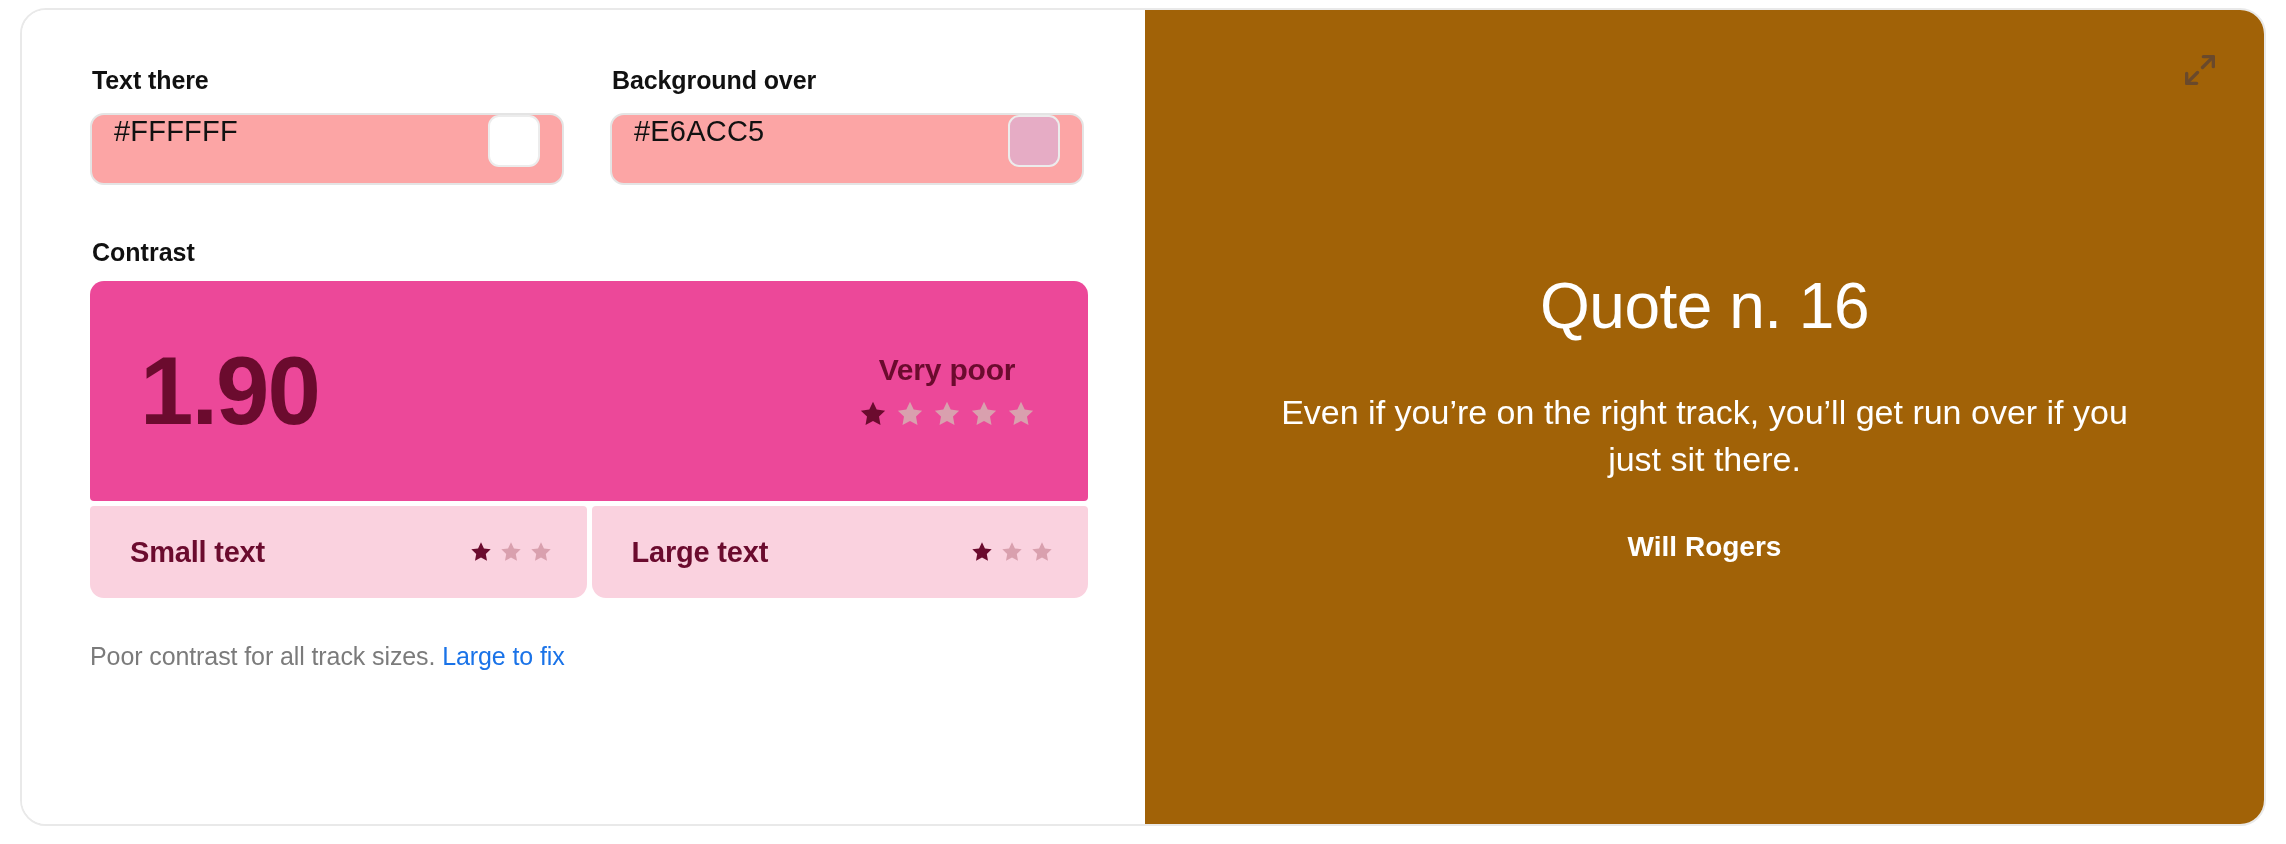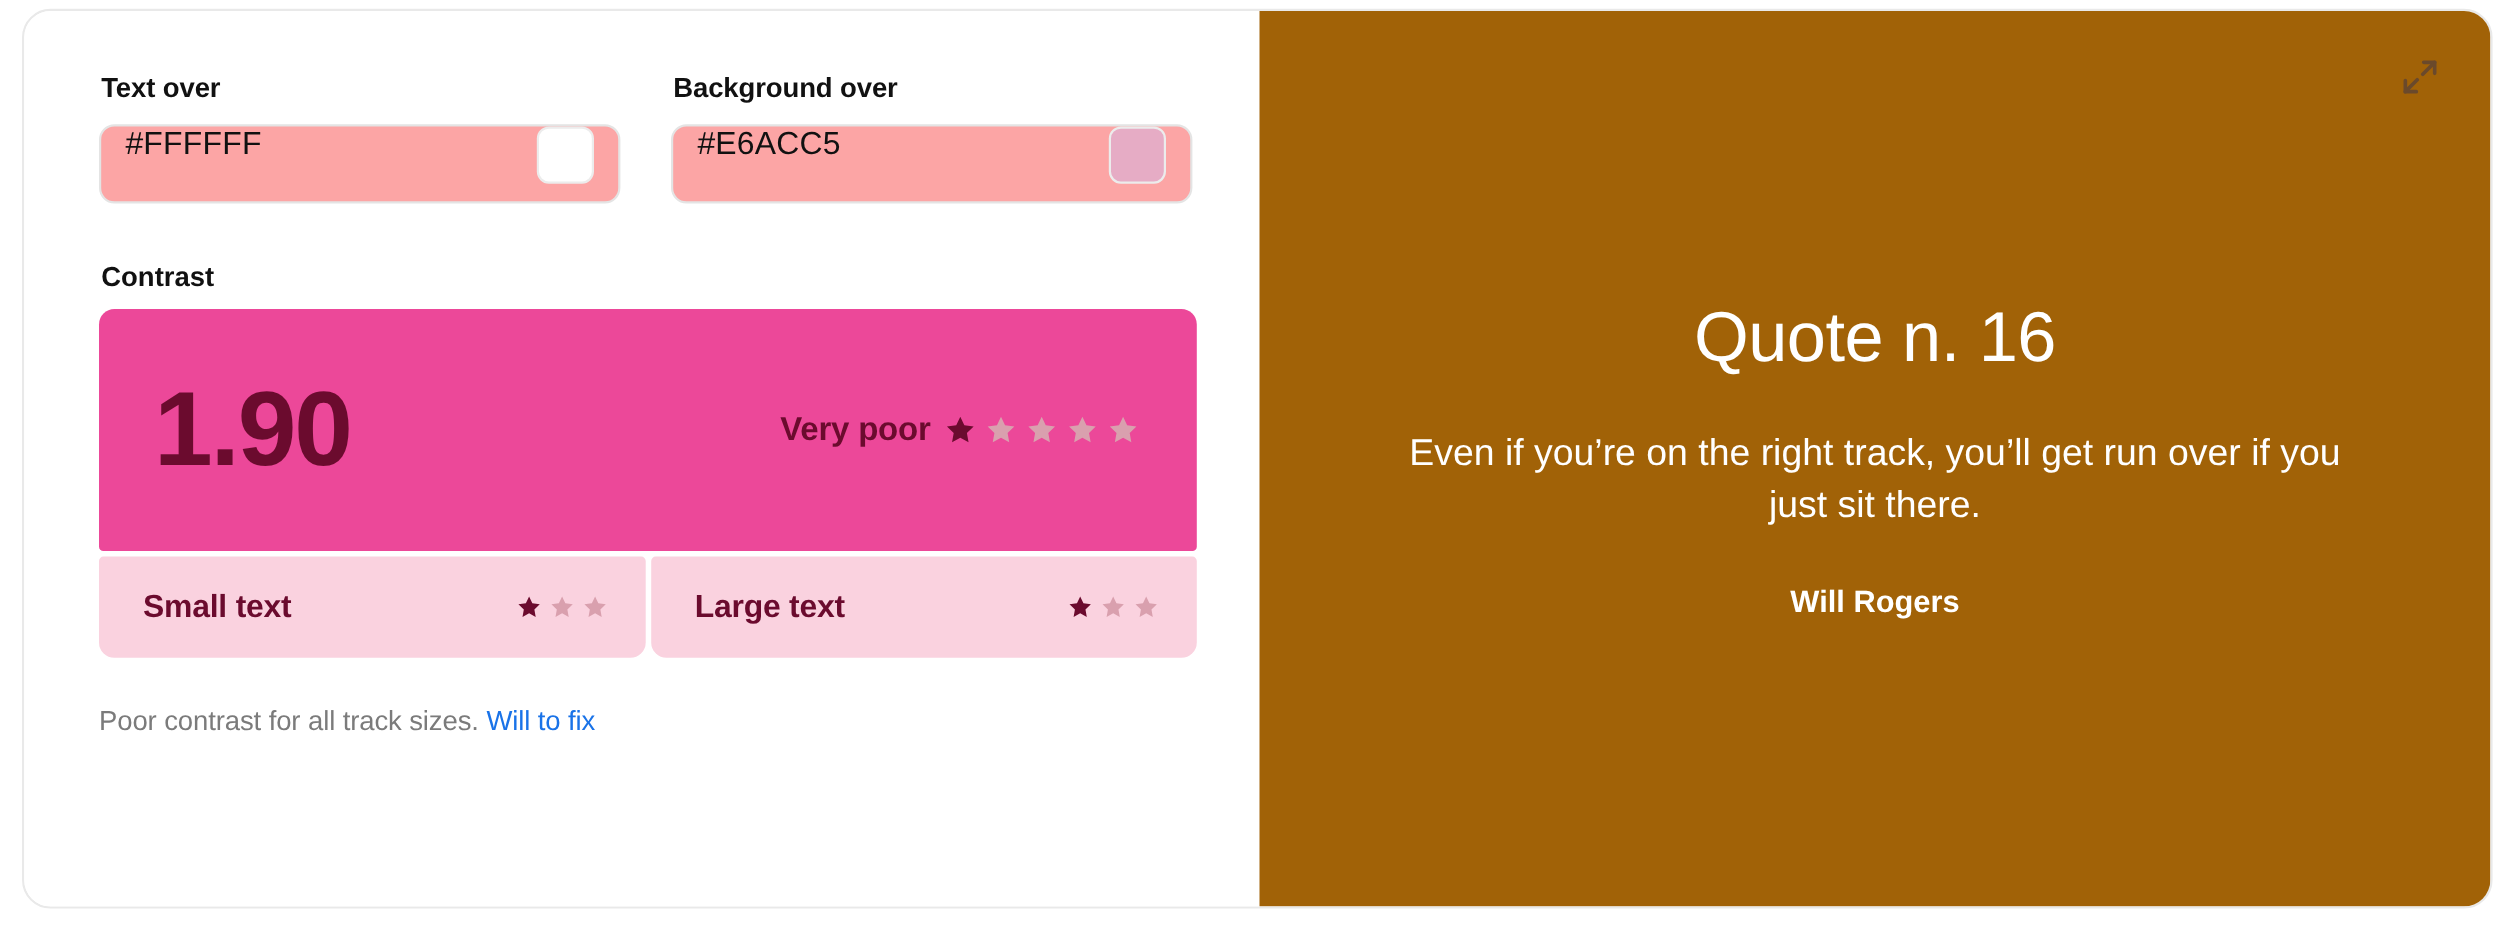--- a/index.html
+++ b/index.html
@@ -99,21 +99,21 @@
     box-sizing: border-box;
   }
   .score-value {
     font-size: 96px;
     font-weight: 700;
     line-height: 1;
     letter-spacing: -2px;
   }
   .score-right {
     display: flex;
-    flex-direction: row;
+    flex-direction: column;
     align-items: center;
     gap: 12px;
     padding-right: 8px;
   }
   .score-rating {
     font-size: 30px;
     font-weight: 700;
     letter-spacing: -0.2px;
   }
   .stars {
@@ -205,21 +205,21 @@
 <body>
 
 <div id="stage">
   <div class="card">
 
     <div class="left-pane">
 
       <div class="fields-row">
 
         <div class="field-group">
-          <div class="field-label">Text over</div>
+          <div class="field-label">Text there</div>
           <div class="color-input">
             <span class="color-input-value">#FFFFFF</span>
             <span class="swatch" id="sw-text" style="background: rgb(255, 255, 255);"></span>
           </div>
         </div>
 
         <div class="field-group">
           <div class="field-label">Background over</div>
           <div class="color-input">
             <span class="color-input-value">#E6ACC5</span>
@@ -307,21 +307,21 @@
                   </svg>
                 </span>
               </span>
           </div>
         </div>
 
       </div>
 
       <div class="footnote">
         <span>Poor contrast for all track sizes.</span>
-        <a class="fix-link" href="#" style="color: rgb(26, 115, 232);">Will to fix</a>
+        <a class="fix-link" href="#" style="color: rgb(26, 115, 232);">Large to fix</a>
       </div>
 
     </div>
 
     <div class="right-pane" id="preview-pane" style="background: #a16207; color: rgb(255, 255, 255);">
 
       <div class="expand-btn">
         <svg viewBox="0 0 24 24" width="40" height="40" fill="none" stroke="#4a3b42" stroke-width="2" stroke-linecap="round" stroke-linejoin="round">
           <polyline points="14,4 20,4 20,10"></polyline>
           <line x1="20" y1="4" x2="13.5" y2="10.5"></line>

